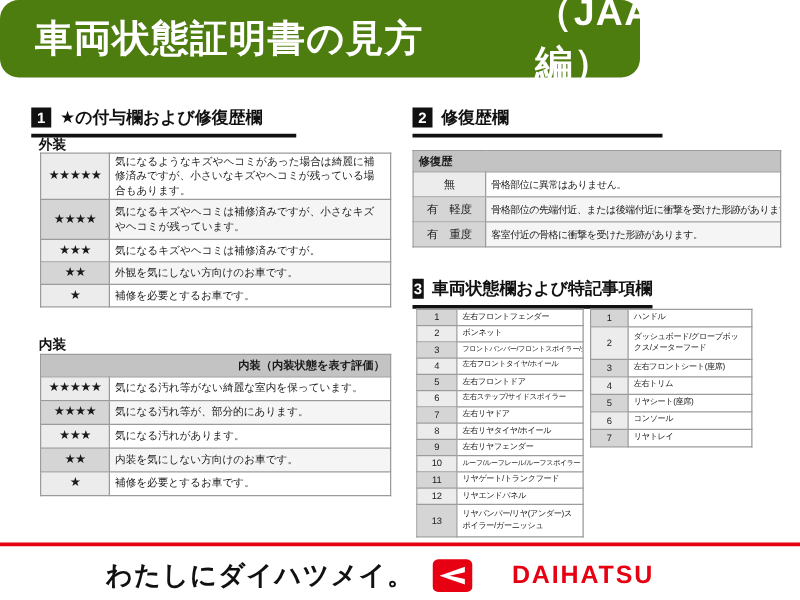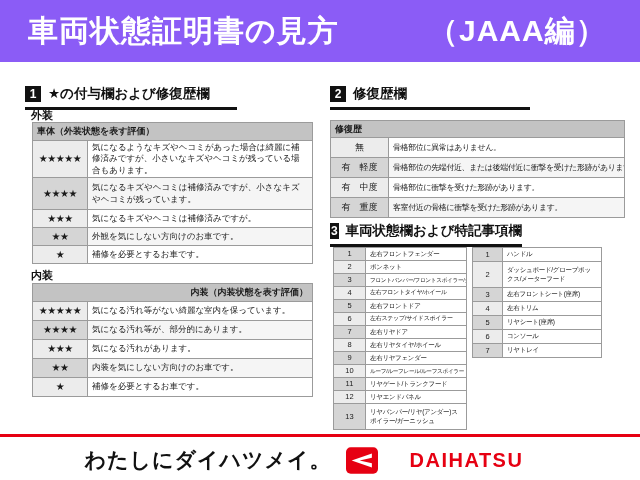--- a/index.html
+++ b/index.html
@@ -1,21 +1,21 @@
 <!DOCTYPE html>
 <html><head>
 <meta charset="utf-8">
 <style>
   html,body{margin:0;padding:0;background:#fff;}
   .page{position:relative;width:640px;height:480px;background:#fff;overflow:hidden;
         font-family:"Liberation Sans","DejaVu Sans",sans-serif;color:#1a1a1a;}
 
   
-  .titlebar{position:absolute;left:0;top:0;width:640px;height:62px;background:#8b5cf6;
-            display:flex;align-items:center;}
+  .titlebar{position:absolute;left:0;top:0;width:512px;height:62px;background:#4d7c0f;
+            display:flex;align-items:center;border-radius:15px;}
   .titlebar .title{margin-left:28px;font-size:30px;font-weight:bold;color:#fff;letter-spacing:1px;}
   .titlebar .edition{position:absolute;left:428px;font-size:30px;font-weight:bold;color:#fff;letter-spacing:1px;}
 
   .subtitle{position:absolute;left:8px;top:67px;font-size:12.5px;color:#222;letter-spacing:.5px;}
 
   
   .sec-head{position:absolute;display:flex;align-items:center;gap:7px;
             border-bottom:3.5px solid #111;padding-bottom:4px;}
   .sec-num{display:inline-flex;align-items:center;justify-content:center;
            width:16px;height:16px;background:#111;color:#fff;font-size:12px;font-weight:bold;}
@@ -76,23 +76,20 @@
   </div>
 
   <div class="tbl-label" style="left:31px;top:108px;">外装</div>
 
   <table class="star-table" style="left:32px;top:122px;">
     <colgroup>
         <col style="width:55px;">
         <col>
       </colgroup>
     <tbody>
-        <tr class="hrow" style="height:18px;">
-          <td colspan="2">車体（外装状態を表す評価）</td>
-        </tr>
     <tr style="height:32px;">
       <td class="c-star bg-a">★★★★★</td>
       <td>気になるようなキズやヘコミがあった場合は綺麗に補修済みですが、小さいなキズやヘコミが残っている場合もあります。</td>
     </tr>
     <tr style="height:32px;">
       <td class="c-star bg-b">★★★★</td>
       <td class="bg-soft">気になるキズやヘコミは補修済みですが、小さなキズやヘコミが残っています。</td>
     </tr>
     <tr style="height:18px;">
       <td class="c-star bg-a">★★★</td>
@@ -157,24 +154,20 @@
         <tr class="hrow" style="height:17px;">
           <td colspan="2">修復歴</td>
         </tr>
     <tr style="height:20px;">
       <td class="c-grade bg-a">無</td>
       <td class="c-desc">骨格部位に異常はありません。</td>
     </tr>
     <tr style="height:20px;">
       <td class="c-grade bg-b">有　軽度</td>
       <td class="c-desc bg-soft">骨格部位の先端付近、または後端付近に衝撃を受けた形跡があります。</td>
-    </tr>
-    <tr style="height:20px;">
-      <td class="c-grade bg-a">有　中度</td>
-      <td class="c-desc">骨格部位に衝撃を受けた形跡があります。</td>
     </tr>
     <tr style="height:20px;">
       <td class="c-grade bg-b">有　重度</td>
       <td class="c-desc bg-soft">客室付近の骨格に衝撃を受けた形跡があります。</td>
     </tr>
   </tbody>
     </table>
 
   <div class="sec-head" style="left:330px;top:222px;width:192px;">
     <span class="sec-num">3</span>

